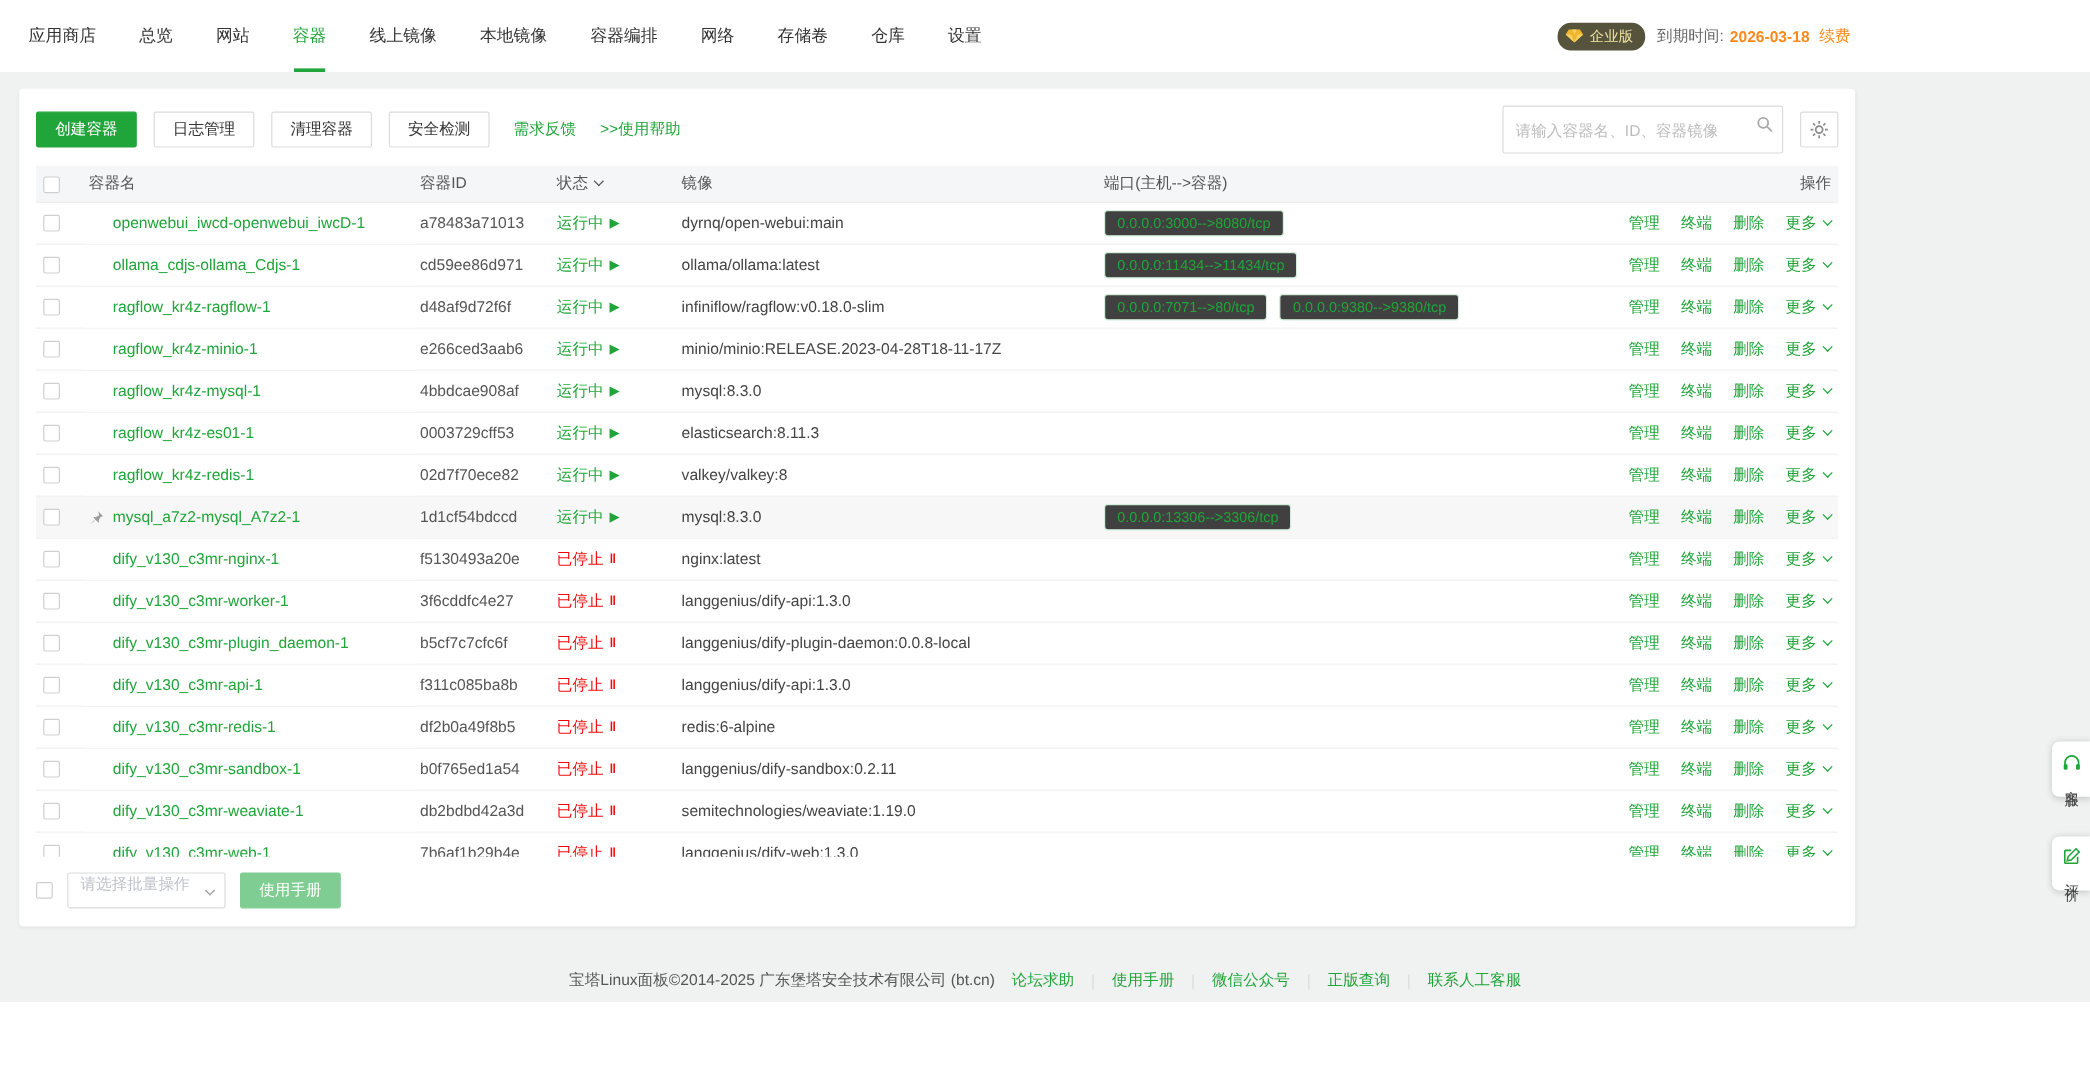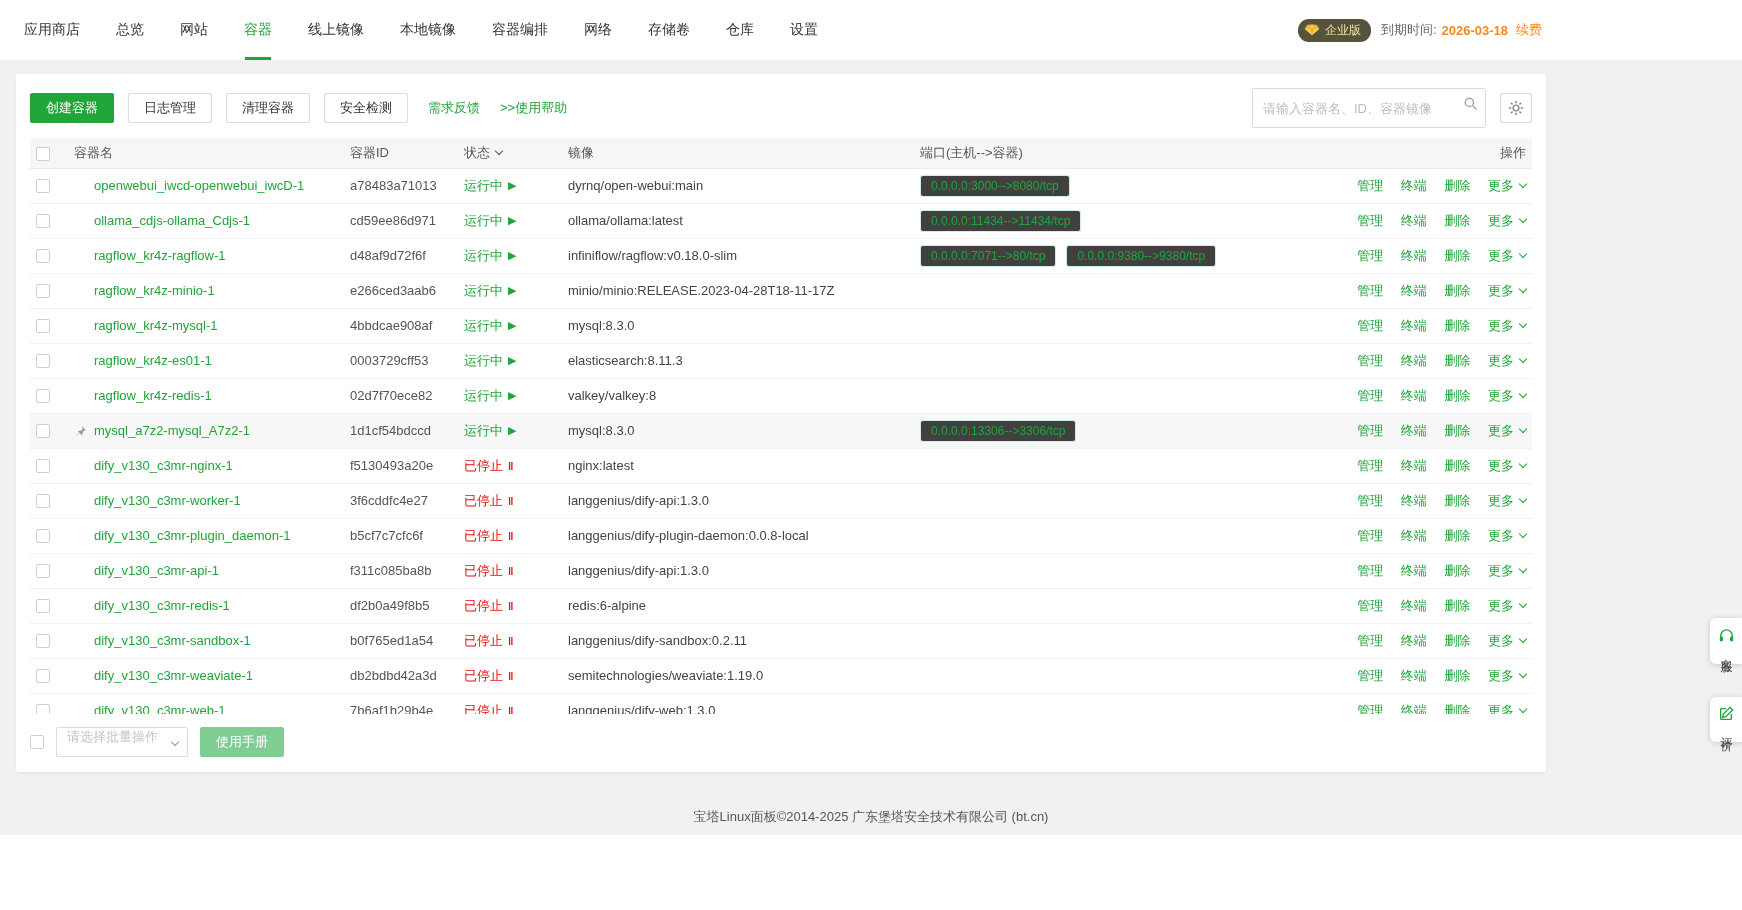--- a/index.html
+++ b/index.html
@@ -618,20 +618,31 @@
         <span>请选择批量操作</span>
         <span class="chev chev-down"></span>
       </div>
       <button class="btn batch-btn">使用手册</button>
 
     </div>
   </main>
 
   <footer class="footer">
     <span>宝塔Linux面板©2014-2025 广东堡塔安全技术有限公司 (bt.cn)</span>
+    <span class="footer-links" style="display:flex;align-items:center;gap:14px;">
+        <a class="flink">论坛求助</a>
+        <span class="fsep">|</span>
+        <a class="flink">使用手册</a>
+        <span class="fsep">|</span>
+        <a class="flink">微信公众号</a>
+        <span class="fsep">|</span>
+        <a class="flink">正版查询</a>
+        <span class="fsep">|</span>
+        <a class="flink">联系人工客服</a>
+      </span>
   </footer>
 </div>
 
 <div class="float-widget" id="fw-service">
   <span class="fw-icon">
     <svg width="17" height="17" viewBox="0 0 24 24">
         <path d="M4 16v-4a8 8 0 0 1 16 0v4" fill="none" stroke="#20a53a" stroke-width="2"></path>
         <rect x="2.5" y="13.5" width="4.5" height="7" rx="2" fill="#20a53a"></rect>
         <rect x="17" y="13.5" width="4.5" height="7" rx="2" fill="#20a53a"></rect>
       </svg>

